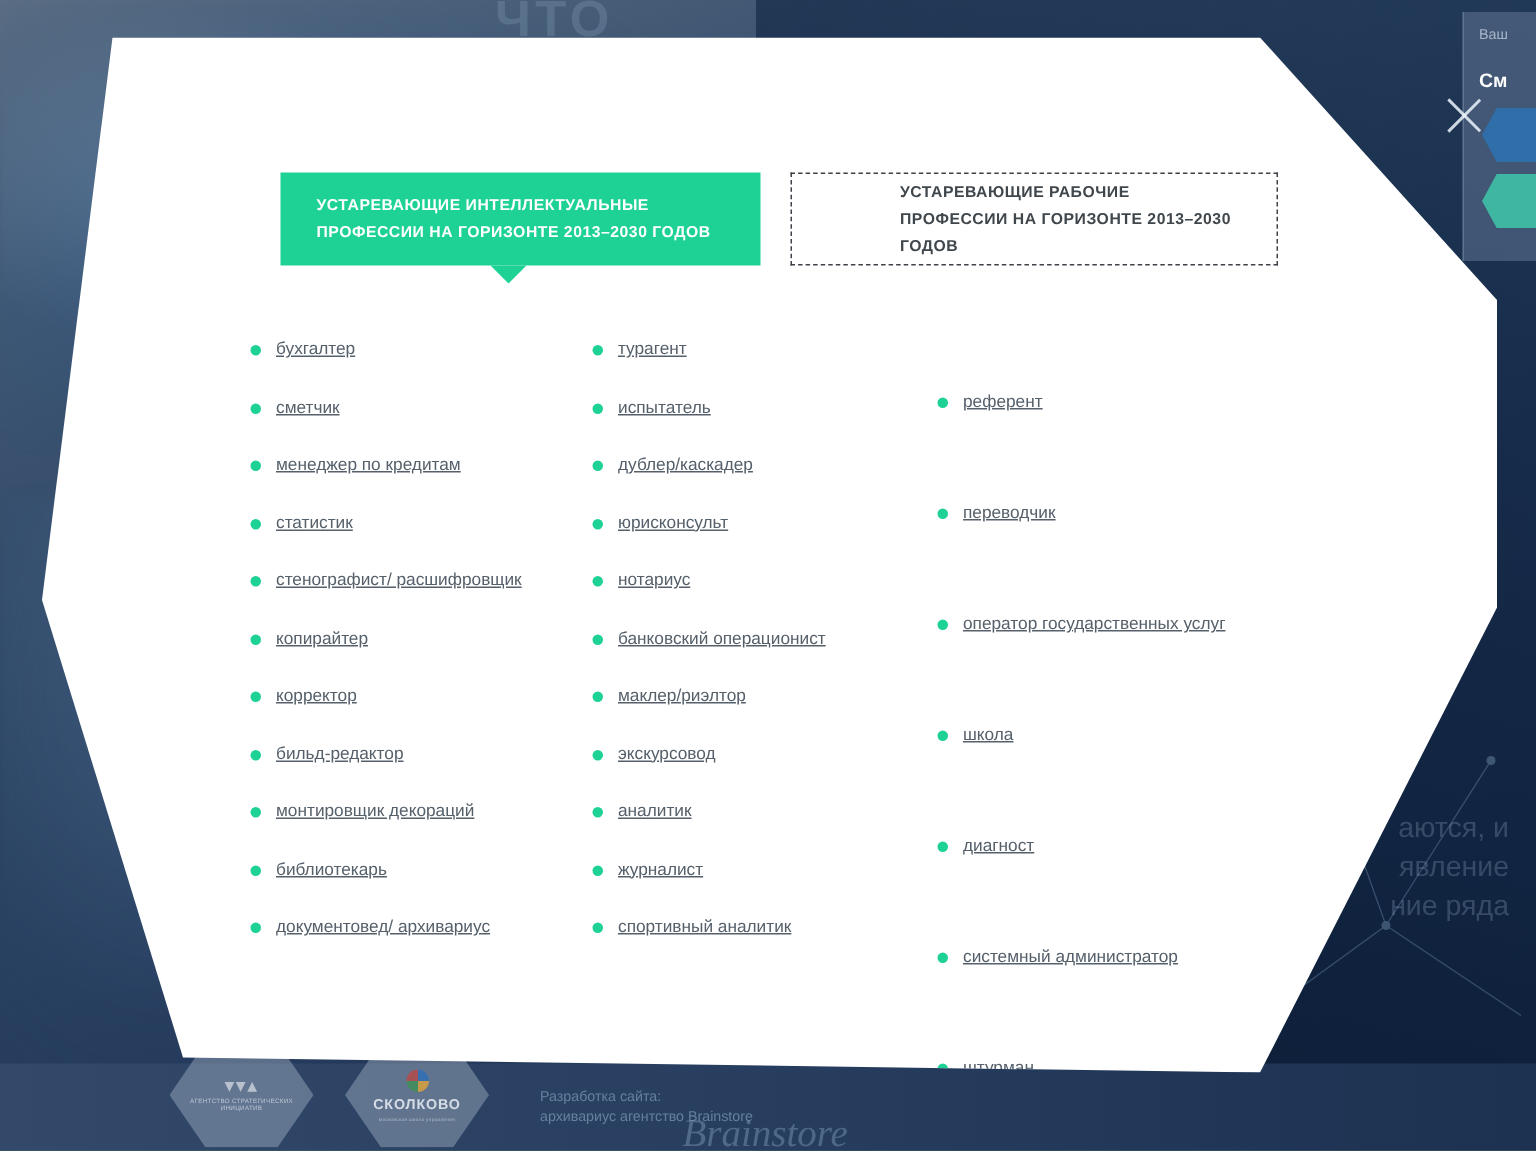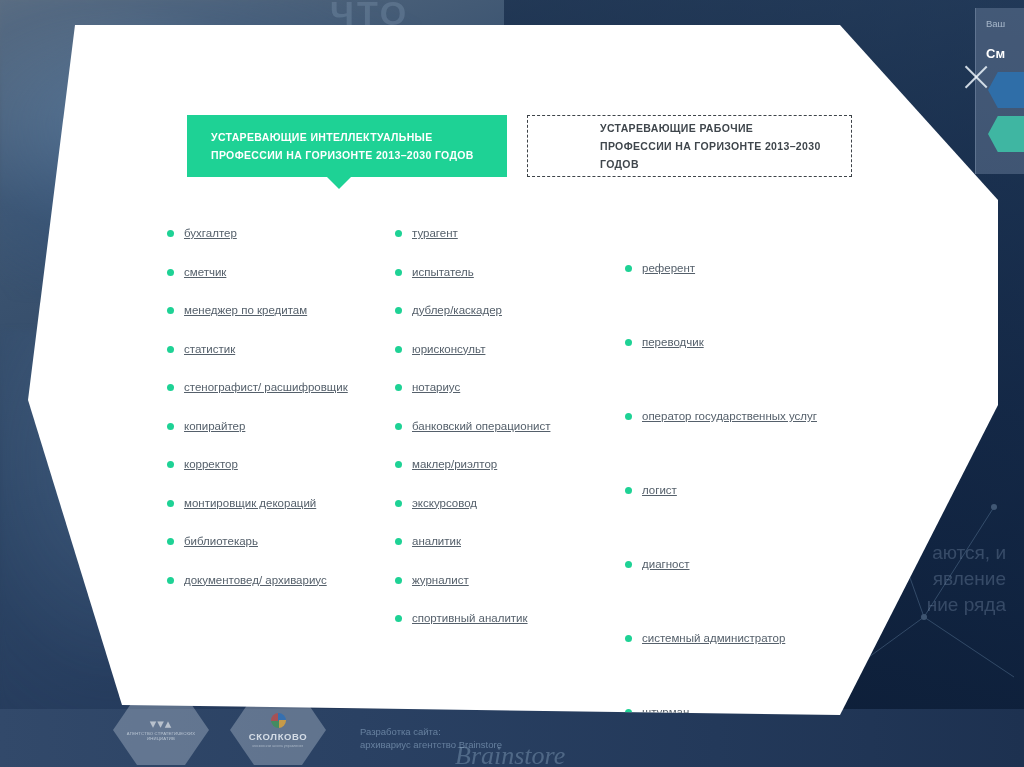--- a/index.html
+++ b/index.html
@@ -400,20 +400,24 @@
           <div class="item">
               <span class="dot"></span>
               <span class="item-label">копирайтер</span>
             </div>
           <div class="item">
               <span class="dot"></span>
               <span class="item-label">корректор</span>
             </div>
           <div class="item">
               <span class="dot"></span>
+              <span class="item-label">бильд-редактор</span>
+            </div>
+          <div class="item">
+              <span class="dot"></span>
               <span class="item-label">монтировщик декораций</span>
             </div>
           <div class="item">
               <span class="dot"></span>
               <span class="item-label">библиотекарь</span>
             </div>
           <div class="item">
               <span class="dot"></span>
               <span class="item-label">документовед/ архивариус</span>
             </div>
@@ -474,21 +478,21 @@
           <div class="item">
               <span class="dot"></span>
               <span class="item-label">переводчик</span>
             </div>
           <div class="item">
               <span class="dot"></span>
               <span class="item-label">оператор государственных услуг</span>
             </div>
           <div class="item">
               <span class="dot"></span>
-              <span class="item-label">логист</span>
+              <span class="item-label">школа</span>
             </div>
           <div class="item">
               <span class="dot"></span>
               <span class="item-label">диагност</span>
             </div>
           <div class="item">
               <span class="dot"></span>
               <span class="item-label">системный администратор</span>
             </div>
           <div class="item">

